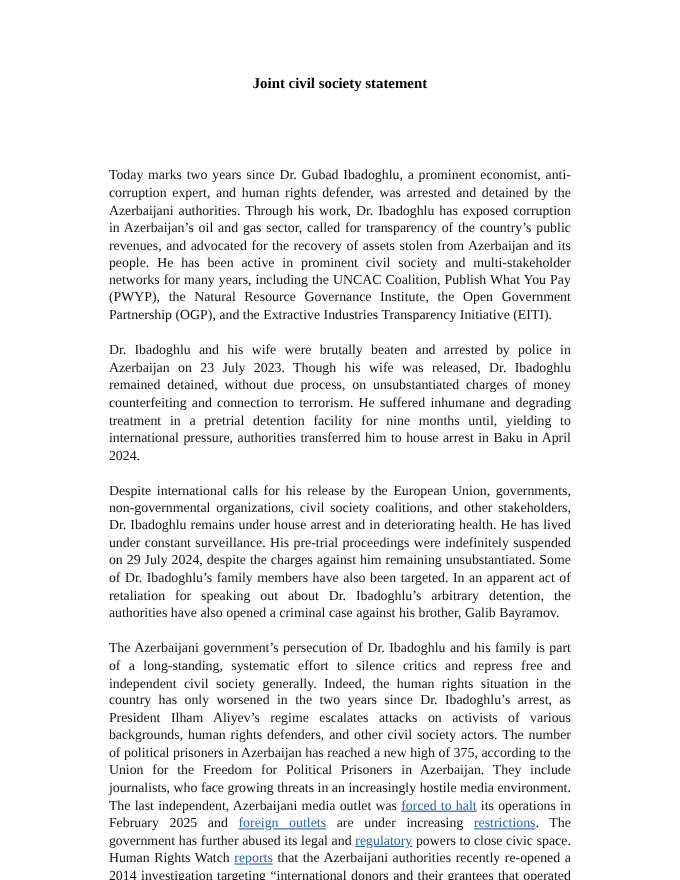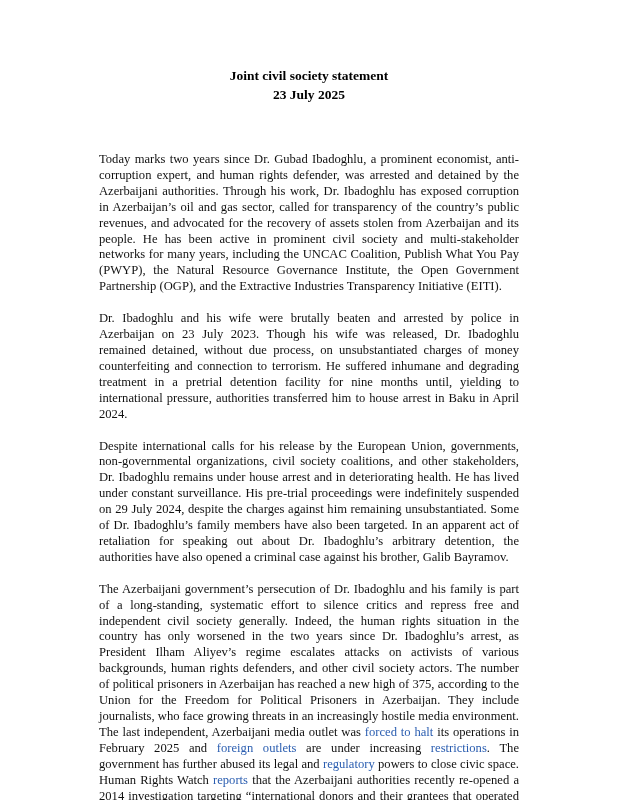--- a/index.html
+++ b/index.html
@@ -4,29 +4,28 @@
 <style>
   html, body { margin:0; padding:0; background:#ffffff; }
   body { width:618px; height:800px; overflow:hidden; position:relative; }
   .page { position:absolute; left:0; top:0; width:618px; height:800px; background:#fff; }
   .header { position:absolute; left:0; width:618px; text-align:center;
             font-family:"Liberation Serif", serif; font-weight:bold; font-size:13.5px; color:#000; line-height:19px; }
   .header .line { display:block; }
   .body { position:absolute; left:99px; top:148px; width:420px;
           font-family:"Liberation Serif", serif; font-size:12.6px; color:#111; line-height:15.9px; text-align:justify; }
   .body p { margin:4px 0 16px 0; }
-  a.lnk { color:#2a5db0; }
+  a.lnk { color:#2a5db0; text-decoration:underline; }
 </style>
 </head>
 <body>
 
 <div class="page">
   <div class="header" style="top:66px;">
     <span class="line">Joint civil society statement</span>
-    <span class="line">23 July 2025</span>
   </div>
 
   <div class="body">
     <p>Today marks two years since Dr. Gubad Ibadoghlu, a prominent economist, anti-corruption expert, and human rights defender, was arrested and detained by the Azerbaijani authorities. Through his work, Dr. Ibadoghlu has exposed corruption in Azerbaijan’s oil and gas sector, called for transparency of the country’s public revenues, and advocated for the recovery of assets stolen from Azerbaijan and its people. He has been active in prominent civil society and multi-stakeholder networks for many years, including the UNCAC Coalition, Publish What You Pay (PWYP), the Natural Resource Governance Institute, the Open Government Partnership (OGP), and the Extractive Industries Transparency Initiative (EITI).</p>
     <p>Dr. Ibadoghlu and his wife were brutally beaten and arrested by police in Azerbaijan on 23 July 2023. Though his wife was released, Dr. Ibadoghlu remained detained, without due process, on unsubstantiated charges of money counterfeiting and connection to terrorism. He suffered inhumane and degrading treatment in a pretrial detention facility for nine months until, yielding to international pressure, authorities transferred him to house arrest in Baku in April 2024.</p>
     <p>Despite international calls for his release by the European Union, governments, non-governmental organizations, civil society coalitions, and other stakeholders, Dr. Ibadoghlu remains under house arrest and in deteriorating health. He has lived under constant surveillance. His pre-trial proceedings were indefinitely suspended on 29 July 2024, despite the charges against him remaining unsubstantiated. Some of Dr. Ibadoghlu’s family members have also been targeted. In an apparent act of retaliation for speaking out about Dr. Ibadoghlu’s arbitrary detention, the authorities have also opened a criminal case against his brother, Galib Bayramov.</p>
     <p><span>The Azerbaijani government’s persecution of Dr. Ibadoghlu and his family is part of a long-standing, systematic effort to silence critics and repress free and independent civil society generally. Indeed, the human rights situation in the country has only worsened in the two years since Dr. Ibadoghlu’s arrest, as President Ilham Aliyev’s regime escalates attacks on activists of various backgrounds, human rights defenders, and other civil society actors. The number of political prisoners in Azerbaijan has reached a new high of 375, according to the Union for the Freedom for Political Prisoners in Azerbaijan. They include journalists, who face growing threats in an increasingly hostile media environment. The last independent, Azerbaijani media outlet was </span><a class="lnk">forced to halt</a><span> its operations in February 2025 and </span><a class="lnk">foreign outlets</a><span> are under increasing </span><a class="lnk">restrictions</a><span>. The government has further abused its legal and </span><a class="lnk">regulatory</a><span> powers to close civic space. Human Rights Watch </span><a class="lnk">reports</a><span> that the Azerbaijani authorities recently re-opened a 2014 investigation targeting “international donors and their grantees that operated in Azerbaijan with</span></p>
   </div>
 </div>
 

